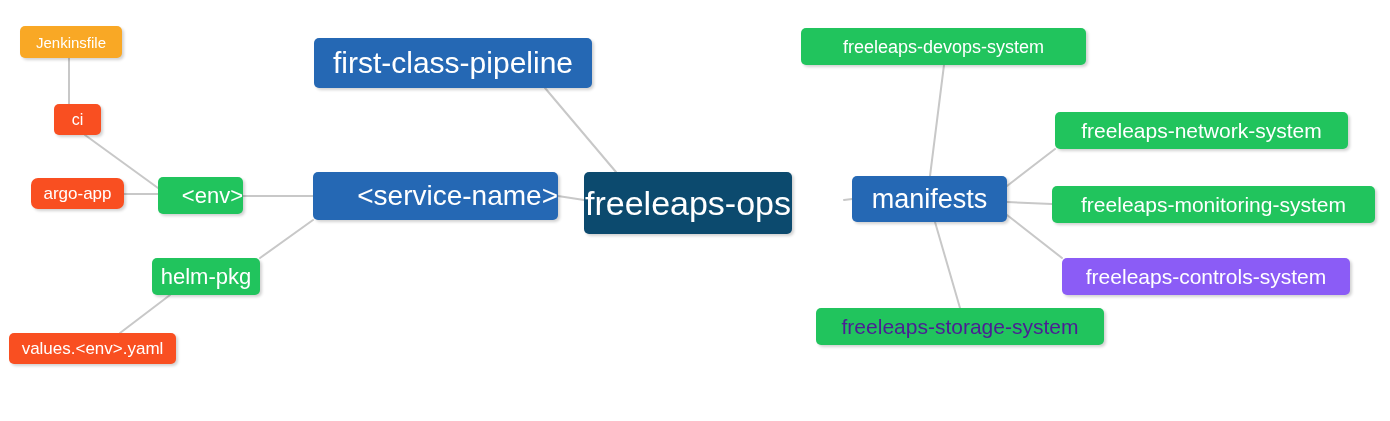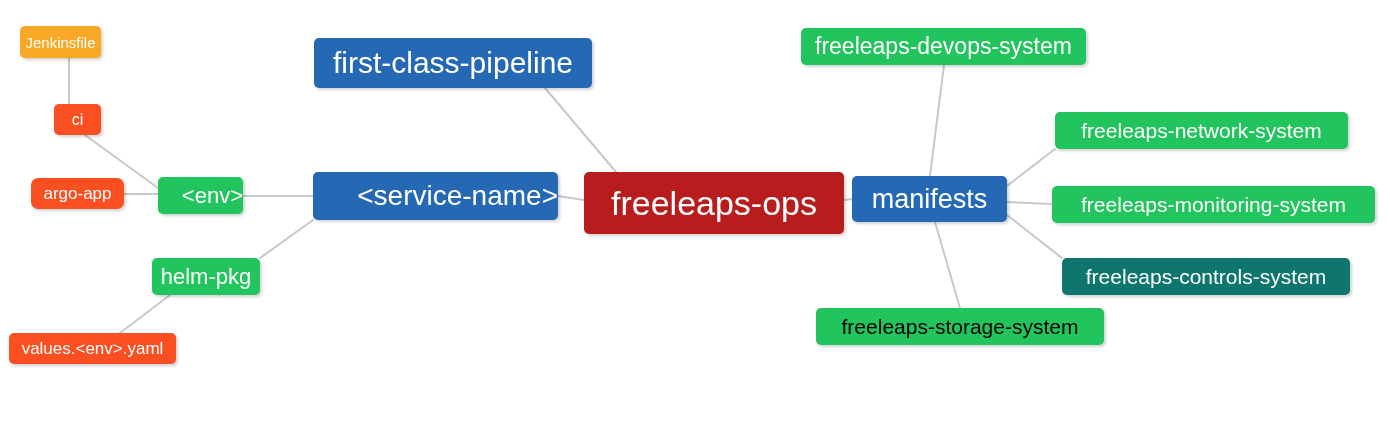--- a/index.html
+++ b/index.html
@@ -56,21 +56,21 @@
       <line x1="158" y1="194" x2="124" y2="194" stroke="#c8c8c8" stroke-width="2" stroke-linecap="round"></line>
       <line x1="69" y1="104" x2="69" y2="58" stroke="#c8c8c8" stroke-width="2" stroke-linecap="round"></line>
       <line x1="170" y1="295" x2="120" y2="333" stroke="#c8c8c8" stroke-width="2" stroke-linecap="round"></line>
       <line x1="930" y1="176" x2="944" y2="65" stroke="#c8c8c8" stroke-width="2" stroke-linecap="round"></line>
       <line x1="1007" y1="186" x2="1055" y2="149" stroke="#c8c8c8" stroke-width="2" stroke-linecap="round"></line>
       <line x1="1007" y1="202" x2="1052" y2="204" stroke="#c8c8c8" stroke-width="2" stroke-linecap="round"></line>
       <line x1="1007" y1="215" x2="1062" y2="258" stroke="#c8c8c8" stroke-width="2" stroke-linecap="round"></line>
       <line x1="935" y1="222" x2="960" y2="308" stroke="#c8c8c8" stroke-width="2" stroke-linecap="round"></line>
     </svg>
   <div id="node-layer">
-      <div class="node" style="left: 584px; top: 172px; width: 260px; height: 62px; background: #b91c1c; color: rgb(255, 255, 255); font-size: 34px;">
+      <div class="node" style="left: 584px; top: 172px; width: 208px; height: 62px; background: #0c4a6e; color: rgb(255, 255, 255); font-size: 34px;">
         <span class="node-label">freeleaps-ops</span>
       </div>
       <div class="node" style="left: 314px; top: 38px; width: 278px; height: 50px; background: rgb(37, 104, 180); color: rgb(255, 255, 255); font-size: 30px;">
         <span class="node-label">first-class-pipeline</span>
       </div>
       <div class="node" style="left: 313px; top: 172px; width: 245px; height: 48px; background: rgb(37, 104, 180); color: rgb(255, 255, 255); font-size: 28px; justify-content: flex-end;">
         <span class="node-label">&lt;service-name&gt;</span>
       </div>
       <div class="node" style="left: 852px; top: 176px; width: 155px; height: 46px; background: rgb(37, 104, 180); color: rgb(255, 255, 255); font-size: 27px;">
         <span class="node-label">manifests</span>
@@ -83,32 +83,32 @@
       </div>
       <div class="node" style="left: 54px; top: 104px; width: 47px; height: 31px; background: rgb(249, 79, 33); color: rgb(255, 255, 255); font-size: 16px; align-items: center;">
         <span class="node-label">ci</span>
       </div>
       <div class="node" style="left: 31px; top: 178px; width: 93px; height: 31px; background: rgb(249, 79, 33); color: rgb(255, 255, 255); font-size: 17px; border-radius: 7px;">
         <span class="node-label">argo-app</span>
       </div>
       <div class="node" style="left: 9px; top: 333px; width: 167px; height: 31px; background: rgb(249, 79, 33); color: rgb(255, 255, 255); font-size: 17px; text-align: right;">
         <span class="node-label">values.&lt;env&gt;.yaml</span>
       </div>
-      <div class="node" style="left: 20px; top: 26px; width: 81px; height: 32px; background: rgb(249, 168, 37); color: rgb(255, 255, 255); font-size: 15px;">
+      <div class="node" style="left: 20px; top: 26px; width: 102px; height: 32px; background: rgb(249, 168, 37); color: rgb(255, 255, 255); font-size: 15px;">
         <span class="node-label">Jenkinsfile</span>
       </div>
-      <div class="node" style="left: 801px; top: 28px; width: 285px; height: 37px; background: rgb(33, 196, 93); color: rgb(255, 255, 255); font-size: 23px;">
+      <div class="node" style="left: 801px; top: 28px; width: 285px; height: 37px; background: rgb(33, 196, 93); color: rgb(255, 255, 255); font-size: 18px;">
         <span class="node-label">freeleaps-devops-system</span>
       </div>
       <div class="node" style="left: 1055px; top: 112px; width: 293px; height: 37px; background: rgb(33, 196, 93); color: rgb(255, 255, 255); font-size: 21px;">
         <span class="node-label">freeleaps-network-system</span>
       </div>
       <div class="node" style="left: 1052px; top: 186px; width: 323px; height: 37px; background: rgb(33, 196, 93); color: rgb(255, 255, 255); font-size: 21px; justify-content: center;">
         <span class="node-label">freeleaps-monitoring-system</span>
       </div>
-      <div class="node" style="left: 1062px; top: 258px; width: 288px; height: 37px; background: #0f766e; color: rgb(255, 255, 255); font-size: 21px;">
+      <div class="node" style="left: 1062px; top: 258px; width: 288px; height: 37px; background: #8b5cf6; color: rgb(255, 255, 255); font-size: 21px;">
         <span class="node-label">freeleaps-controls-system</span>
       </div>
-      <div class="node" style="left: 816px; top: 308px; width: 288px; height: 37px; background: rgb(33, 196, 93); color: #000000; font-size: 21px;">
+      <div class="node" style="left: 816px; top: 308px; width: 288px; height: 37px; background: rgb(33, 196, 93); color: #4c1d95; font-size: 21px;">
         <span class="node-label">freeleaps-storage-system</span>
       </div>
     </div>
 </div>
 
 </body></html>

